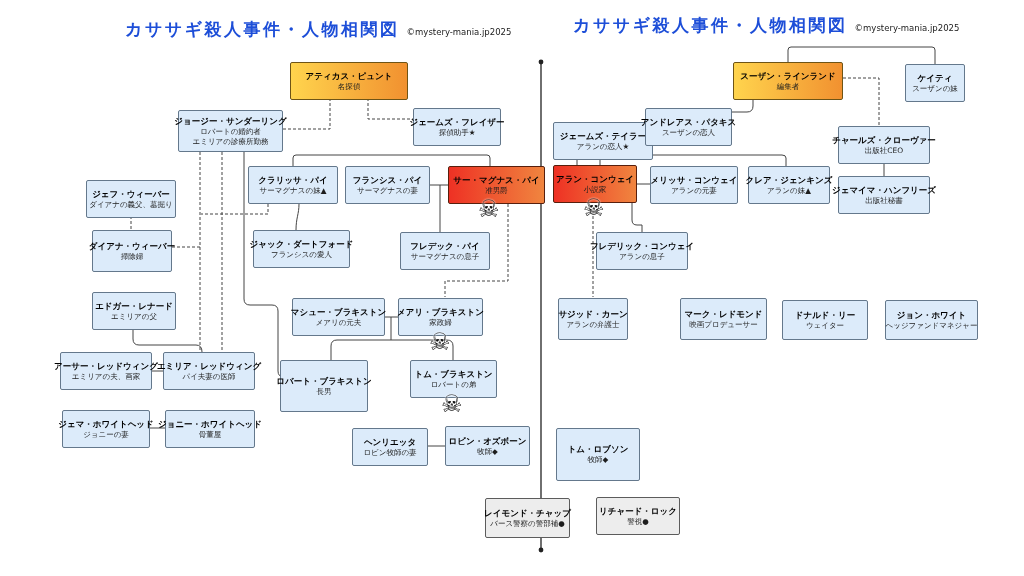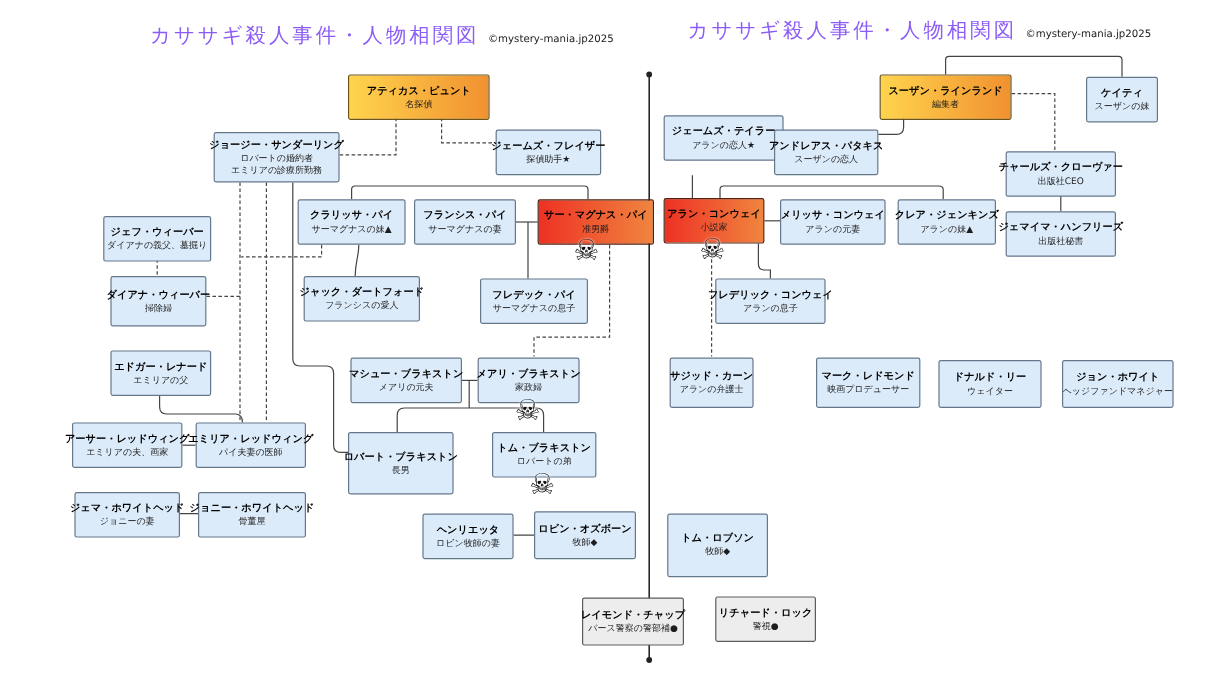--- a/index.html
+++ b/index.html
@@ -1,19 +1,19 @@
 <!DOCTYPE html>
 <html><head>
 <meta charset="utf-8">
 <style>
   html,body{margin:0;padding:0;background:#fff;font-family:"DejaVu Sans","Liberation Sans",sans-serif;}
   #stage{position:relative;width:1024px;height:576px;background:#fff;overflow:hidden;}
   #wires{position:absolute;left:0;top:0;z-index:0;}
   .title-row{position:absolute;display:flex;align-items:baseline;gap:7px;z-index:2;white-space:nowrap;}
-  .title{font-size:17px;font-weight:normal;letter-spacing:2.5px;color:#8b5cf6;}
+  .title{font-size:17px;font-weight:bold;letter-spacing:2.5px;color:#1d4ed8;}
   .copyright{font-size:8.5px;color:#222;letter-spacing:0;}
   .box{position:absolute;z-index:1;background:#dcebfa;border:1px solid #64788c;border-radius:2px;
        display:flex;flex-direction:column;justify-content:center;align-items:center;text-align:center;
        padding:18px 2px;box-sizing:border-box;}
   .box .nm{font-weight:bold;font-size:8.5px;line-height:1.3;color:#000;white-space:nowrap;}
   .box .rl{font-size:7.5px;line-height:1.25;color:#1d1d1d;white-space:nowrap;}
   .box.orange{background:linear-gradient(90deg,#ffd44d,#f19130);border-color:#6e5416;}
   .box.red{background:linear-gradient(90deg,#ee3124,#f0853f);border-color:#571f0d;}
   .box.gray{background:#ededed;border-color:#5c5c5c;margin-left:40px;}
   .skull{position:absolute;z-index:5;font-size:24px;line-height:1;color:#111;
@@ -136,21 +136,21 @@
     <span class="rl">サーマグナスの息子</span>
   </div>
   <div class="box" style="left:292px;top:298px;width:93px;height:38px">
     <span class="nm">マシュー・ブラキストン</span>
     <span class="rl">メアリの元夫</span>
   </div>
   <div class="box" style="left:398px;top:298px;width:85px;height:38px">
     <span class="nm">メアリ・ブラキストン</span>
     <span class="rl">家政婦</span>
   </div>
-  <div class="box" style="left:290px;top:360px;width:88px;height:52px">
+  <div class="box" style="left:280px;top:360px;width:88px;height:52px">
     <span class="nm">ロバート・ブラキストン</span>
     <span class="rl">長男</span>
   </div>
   <div class="box" style="left:410px;top:360px;width:87px;height:38px">
     <span class="nm">トム・ブラキストン</span>
     <span class="rl">ロバートの弟</span>
   </div>
   <div class="box" style="left:352px;top:428px;width:76px;height:36px">
     <span class="nm">ヘンリエッタ</span>
     <span class="rl">ロビン牧師の妻</span>
@@ -165,21 +165,21 @@
   </div>
 
   <div class="box orange" style="left:733px;top:62px;width:110px;height:36px">
     <span class="nm">スーザン・ラインランド</span>
     <span class="rl">編集者</span>
   </div>
   <div class="box" style="left:905px;top:64px;width:60px;height:34px">
     <span class="nm">ケイティ</span>
     <span class="rl">スーザンの妹</span>
   </div>
-  <div class="box" style="left:553px;top:96px;width:100px;height:36px">
+  <div class="box" style="left:553px;top:122px;width:100px;height:36px">
     <span class="nm">ジェームズ・テイラー</span>
     <span class="rl">アランの恋人★</span>
   </div>
   <div class="box" style="left:645px;top:108px;width:87px;height:36px">
     <span class="nm">アンドレアス・パタキス</span>
     <span class="rl">スーザンの恋人</span>
   </div>
   <div class="box" style="left:838px;top:126px;width:92px;height:36px">
     <span class="nm">チャールズ・クローヴァー</span>
     <span class="rl">出版社CEO</span>

